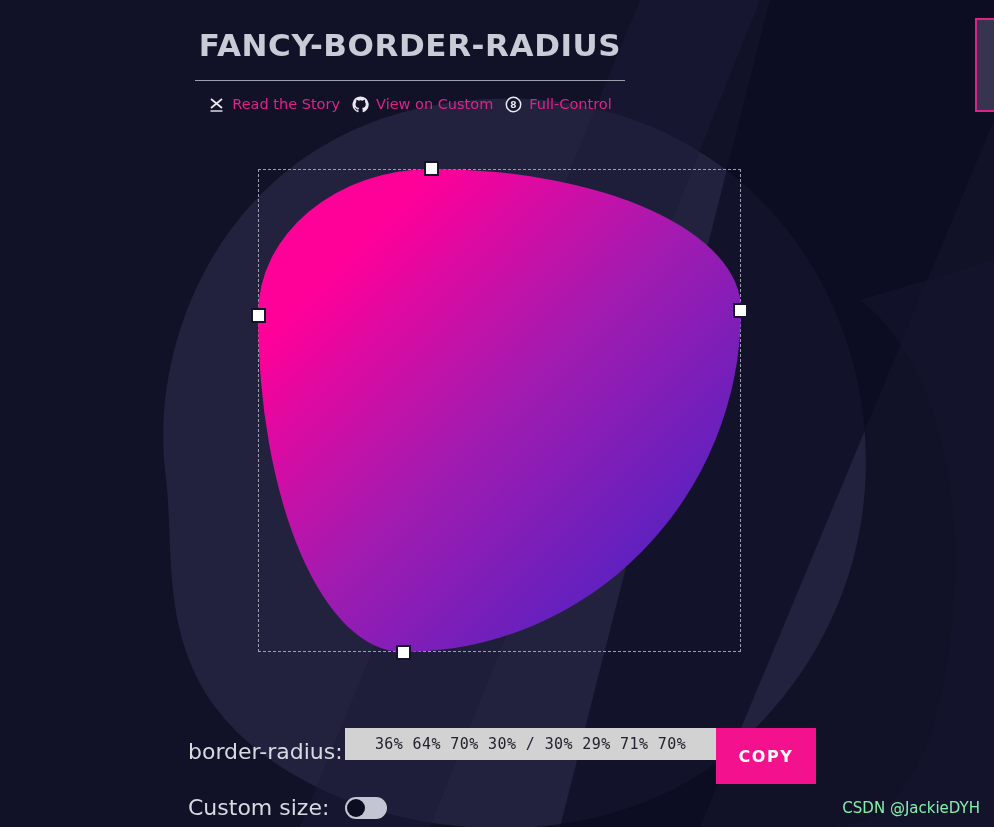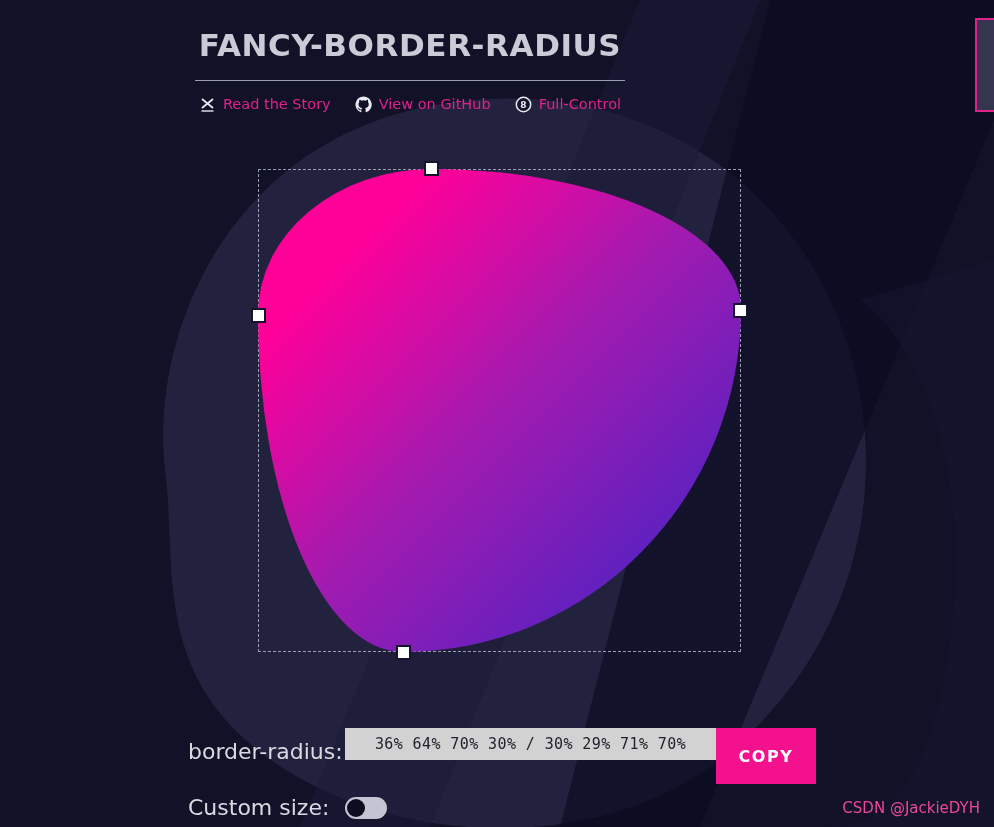--- a/index.html
+++ b/index.html
@@ -53,21 +53,21 @@
     width: 430px;
     height: 1px;
     background: #9aa0b0;
     margin: 12px auto 0 auto;
   }
   #nav-links {
     margin-top: 14px;
     display: flex;
     justify-content: center;
     align-items: center;
-    gap: 24px;
+    gap: 12px;
   }
   .nav-link {
     display: flex;
     align-items: center;
     gap: 7px;
     color: #e0218a;
     font-size: 14.5px;
     font-family: "DejaVu Sans", sans-serif;
     text-decoration: none;
     cursor: pointer;
@@ -200,21 +200,21 @@
     border: 2px solid #e0218a;
     box-sizing: border-box;
     z-index: 3;
   }
 
   
   #watermark {
     position: absolute;
     right: 14px;
     bottom: 8px;
-    color: #ec4899;
+    color: #86efac;
     font-size: 15px;
     font-family: "DejaVu Sans", sans-serif;
     z-index: 4;
     line-height: 22px;
     margin-top: 32px;
   }
 </style>
 </head>
 <body>
 
@@ -253,21 +253,21 @@
           <svg width="17" height="17" viewBox="0 0 16 16">
             <path fill="#e8eaf0" d="M8 0.4A7.6 7.6 0 0 0 5.6 15.2c0.38 0.07 0.52-0.16 0.52-0.36
               0-0.18-0.01-0.78-0.01-1.41-1.9 0.35-2.4-0.46-2.55-0.89-0.09-0.22-0.47-0.89-0.8-1.07
               -0.28-0.15-0.67-0.51-0.01-0.52 0.62-0.01 1.06 0.57 1.21 0.81 0.71 1.19 1.84 0.85 2.29 0.65
               0.07-0.51 0.28-0.85 0.51-1.05-1.68-0.19-3.44-0.84-3.44-3.73 0-0.82 0.29-1.5 0.78-2.03
               -0.08-0.19-0.34-0.96 0.07-2 0 0 0.63-0.2 2.08 0.78a7 7 0 0 1 3.78 0c1.44-0.99 2.07-0.78 2.07-0.78
               0.41 1.04 0.15 1.81 0.08 2 0.48 0.53 0.78 1.2 0.78 2.03 0 2.9-1.77 3.54-3.45 3.73
               0.28 0.24 0.52 0.69 0.52 1.4 0 1.01-0.01 1.83-0.01 2.08 0 0.2 0.14 0.44 0.53 0.36A7.6 7.6 0 0 0 8 0.4z"></path>
           </svg>
         </span>
-        <span>View on GitHub</span>
+        <span>View on Custom</span>
       </a>
 
       <a class="nav-link">
         <span class="nav-icon">
           <svg width="17" height="17" viewBox="0 0 17 17">
             <circle cx="8.5" cy="8.5" r="7.2" fill="#15152e" stroke="#e8eaf0" stroke-width="1.5"></circle>
             <text x="8.5" y="12.2" font-family="DejaVu Sans, sans-serif" font-size="9" font-weight="bold" fill="#e8eaf0" text-anchor="middle">8</text>
           </svg>
         </span>
         <span>Full-Control</span>

